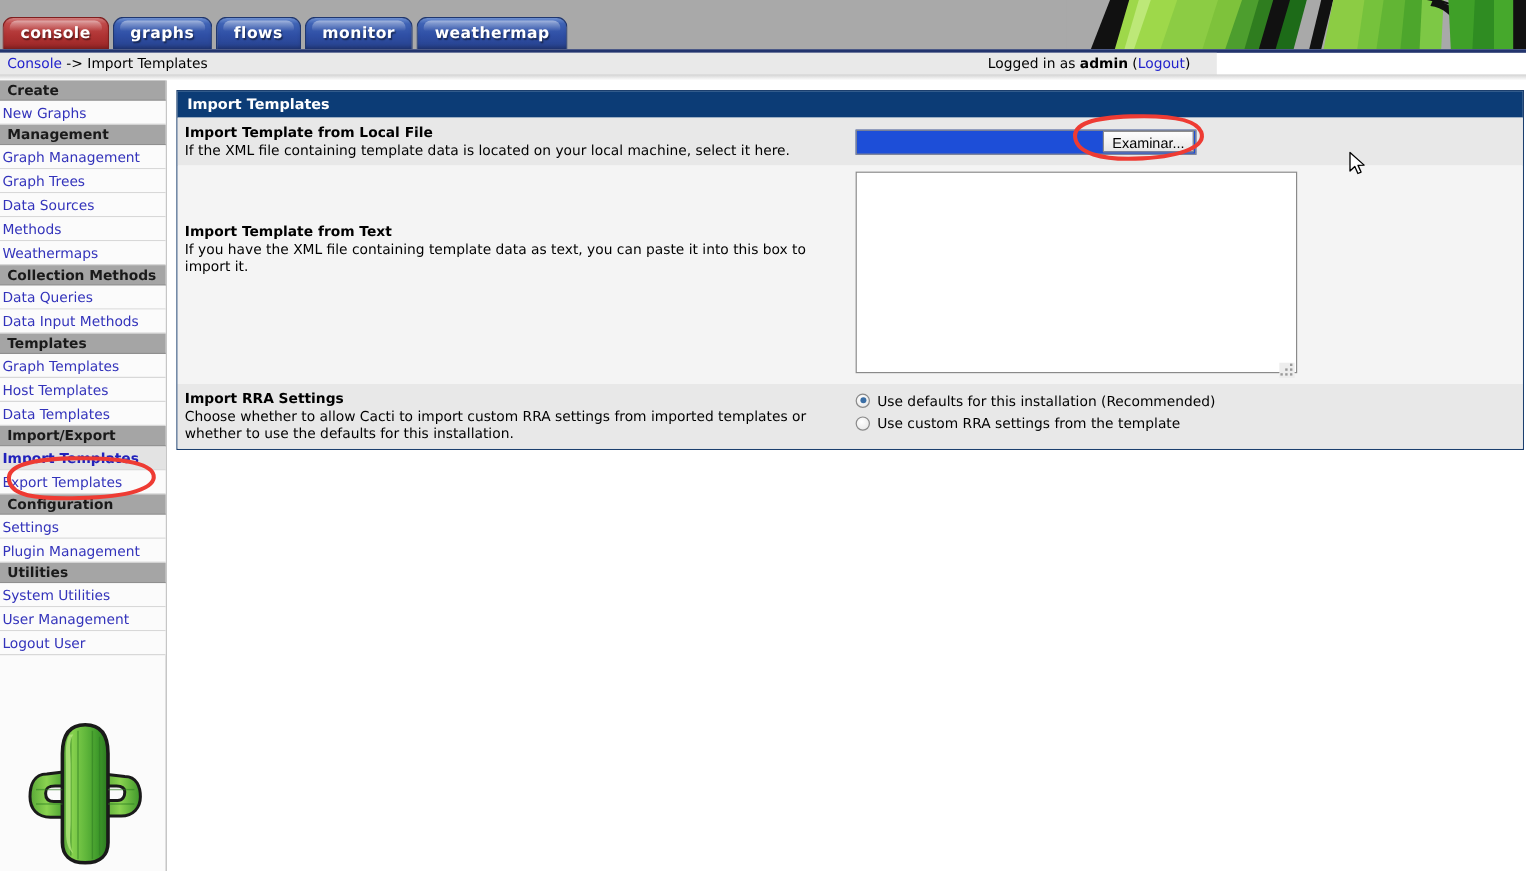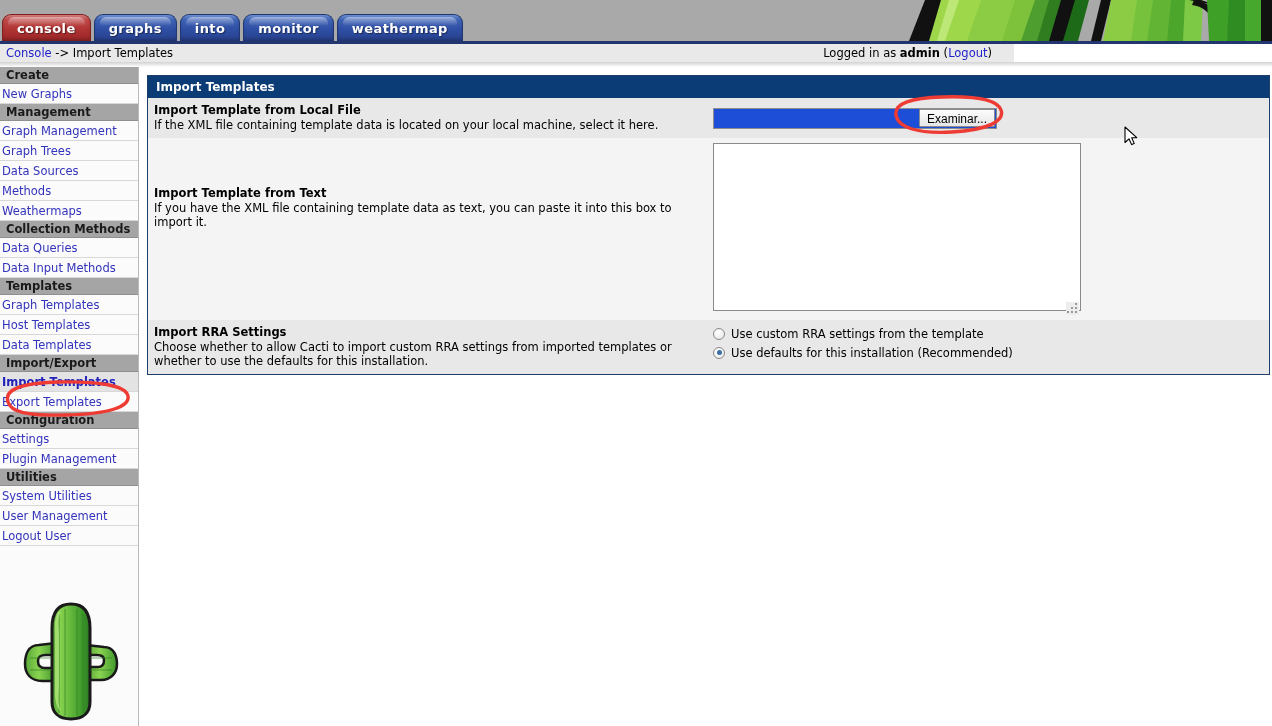--- a/index.html
+++ b/index.html
@@ -352,21 +352,21 @@
     </div>
 
     <div class="tabbar">
       <div class="tab red">
         <span>console</span>
       </div>
       <div class="tab blue">
         <span>graphs</span>
       </div>
       <div class="tab blue">
-        <span>into</span>
+        <span>flows</span>
       </div>
       <div class="tab blue">
         <span>monitor</span>
       </div>
       <div class="tab blue">
         <span>weathermap</span>
       </div>
     </div>
   </div>
 
@@ -492,27 +492,27 @@
       </div>
     </div>
 
     <div class="form-row row-c">
       <div class="row-label">
         <span class="hd">Import RRA Settings</span>
         <span>Choose whether to allow Cacti to import custom RRA settings from imported templates or whether to use the defaults for this installation.</span>
       </div>
       <div class="row-field">
         <div class="radio-line">
+          <span class="radio on"></span>
+          <span>Use defaults for this installation (Recommended)</span>
+        </div>
+        <div class="radio-line">
           <span class="radio"></span>
           <span>Use custom RRA settings from the template</span>
         </div>
-        <div class="radio-line">
-          <span class="radio on"></span>
-          <span>Use defaults for this installation (Recommended)</span>
-        </div>
       </div>
     </div>
   </div>
 
 
   <svg class="annot" style="left:884px; top:94px;" width="124" height="42" viewBox="0 0 124 42" xmlns="http://www.w3.org/2000/svg">
     <path d="M12 21 C10 9 28 4 58 3 C88 2 113 5 117 16 C121 27 104 36 68 38 C32 40 14 33 12 21 Z" fill="none" stroke="#ee3b33" stroke-width="3.4" stroke-linecap="round"></path>
   </svg>
 
   <svg class="annot" style="left:0px; top:378px;" width="136" height="40" viewBox="0 0 136 40" xmlns="http://www.w3.org/2000/svg">

